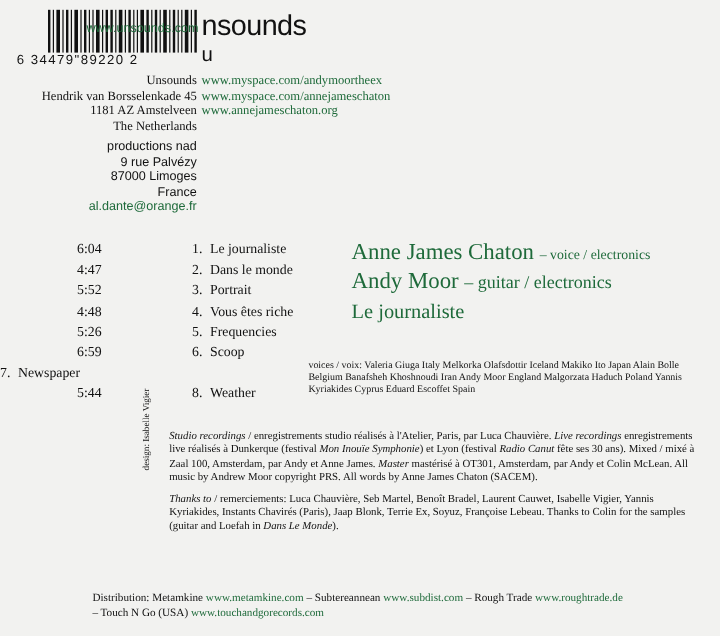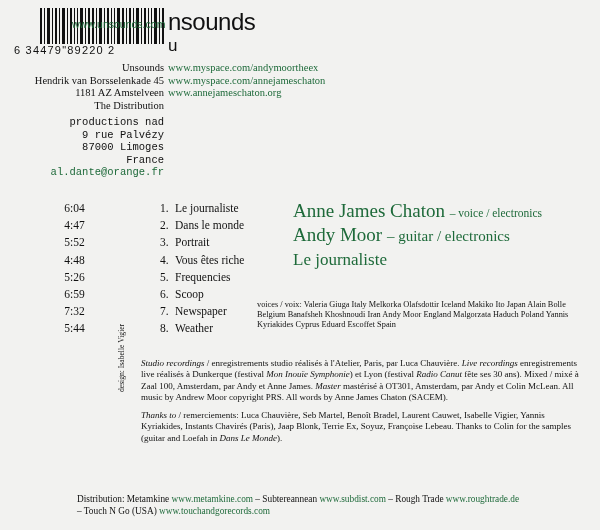--- a/index.html
+++ b/index.html
@@ -48,21 +48,21 @@
     white-space:nowrap;
   }
   .addr-right {
     position:absolute; left:168px; top:0;
     font-family:"Liberation Serif", serif;
     font-size:10.5px; line-height:12.6px; color:#1e6a3a;
   }
   .addr2-left {
     position:absolute; right:436px; top:54px;
     text-align:right;
-    font-family:Liberation Mono, monospace;
+    font-family:Liberation Sans, sans-serif;
     font-size:10.5px; line-height:12.6px; color:#111;
     white-space:nowrap;
   }
   .addr2-left .mail { color:#1e6a3a; }
 
   
   .tracks { position:absolute; left:0; top:200px; width:600px; }
   .track-row {
     display:flex; align-items:baseline;
     font-size:11.5px; line-height:17.2px;
@@ -168,21 +168,21 @@
   <div class="site-url">www.unsounds.com</div>
   <div class="brandword">nsounds</div>
   <div class="brand-u">u</div>
 </div>
 
 <div class="addr-block">
   <div class="addr-left">
     <div>Unsounds</div>
     <div>Hendrik van Borsselenkade 45</div>
     <div>1181 AZ Amstelveen</div>
-    <div>The Distribution</div>
+    <div>The Netherlands</div>
   </div>
 
   <div class="addr-right">
     <div>www.myspace.com/andymoortheex</div>
     <div>www.myspace.com/annejameschaton</div>
     <div>www.annejameschaton.org</div>
   </div>
 
   <div class="addr2-left">
     <div>productions nad</div>
@@ -218,21 +218,20 @@
     <span class="t-time">5:26</span>
     <span class="t-num">5.</span>
     <span class="t-title">Frequencies</span>
   </div>
   <div class="track-row">
     <span class="t-time">6:59</span>
     <span class="t-num">6.</span>
     <span class="t-title">Scoop</span>
   </div>
   <div class="track-row">
-    <span class="t-time">7:32</span>
     <span class="t-num">7.</span>
     <span class="t-title">Newspaper</span>
   </div>
   <div class="track-row">
     <span class="t-time">5:44</span>
     <span class="t-num">8.</span>
     <span class="t-title">Weather</span>
   </div>
 
   <div class="voices-note">voices / voix: Valeria Giuga Italy Melkorka Olafsdottir Iceland Makiko Ito Japan Alain Bolle Belgium Banafsheh Khoshnoudi Iran Andy Moor England Malgorzata Haduch Poland Yannis Kyriakides Cyprus Eduard Escoffet Spain</div>

